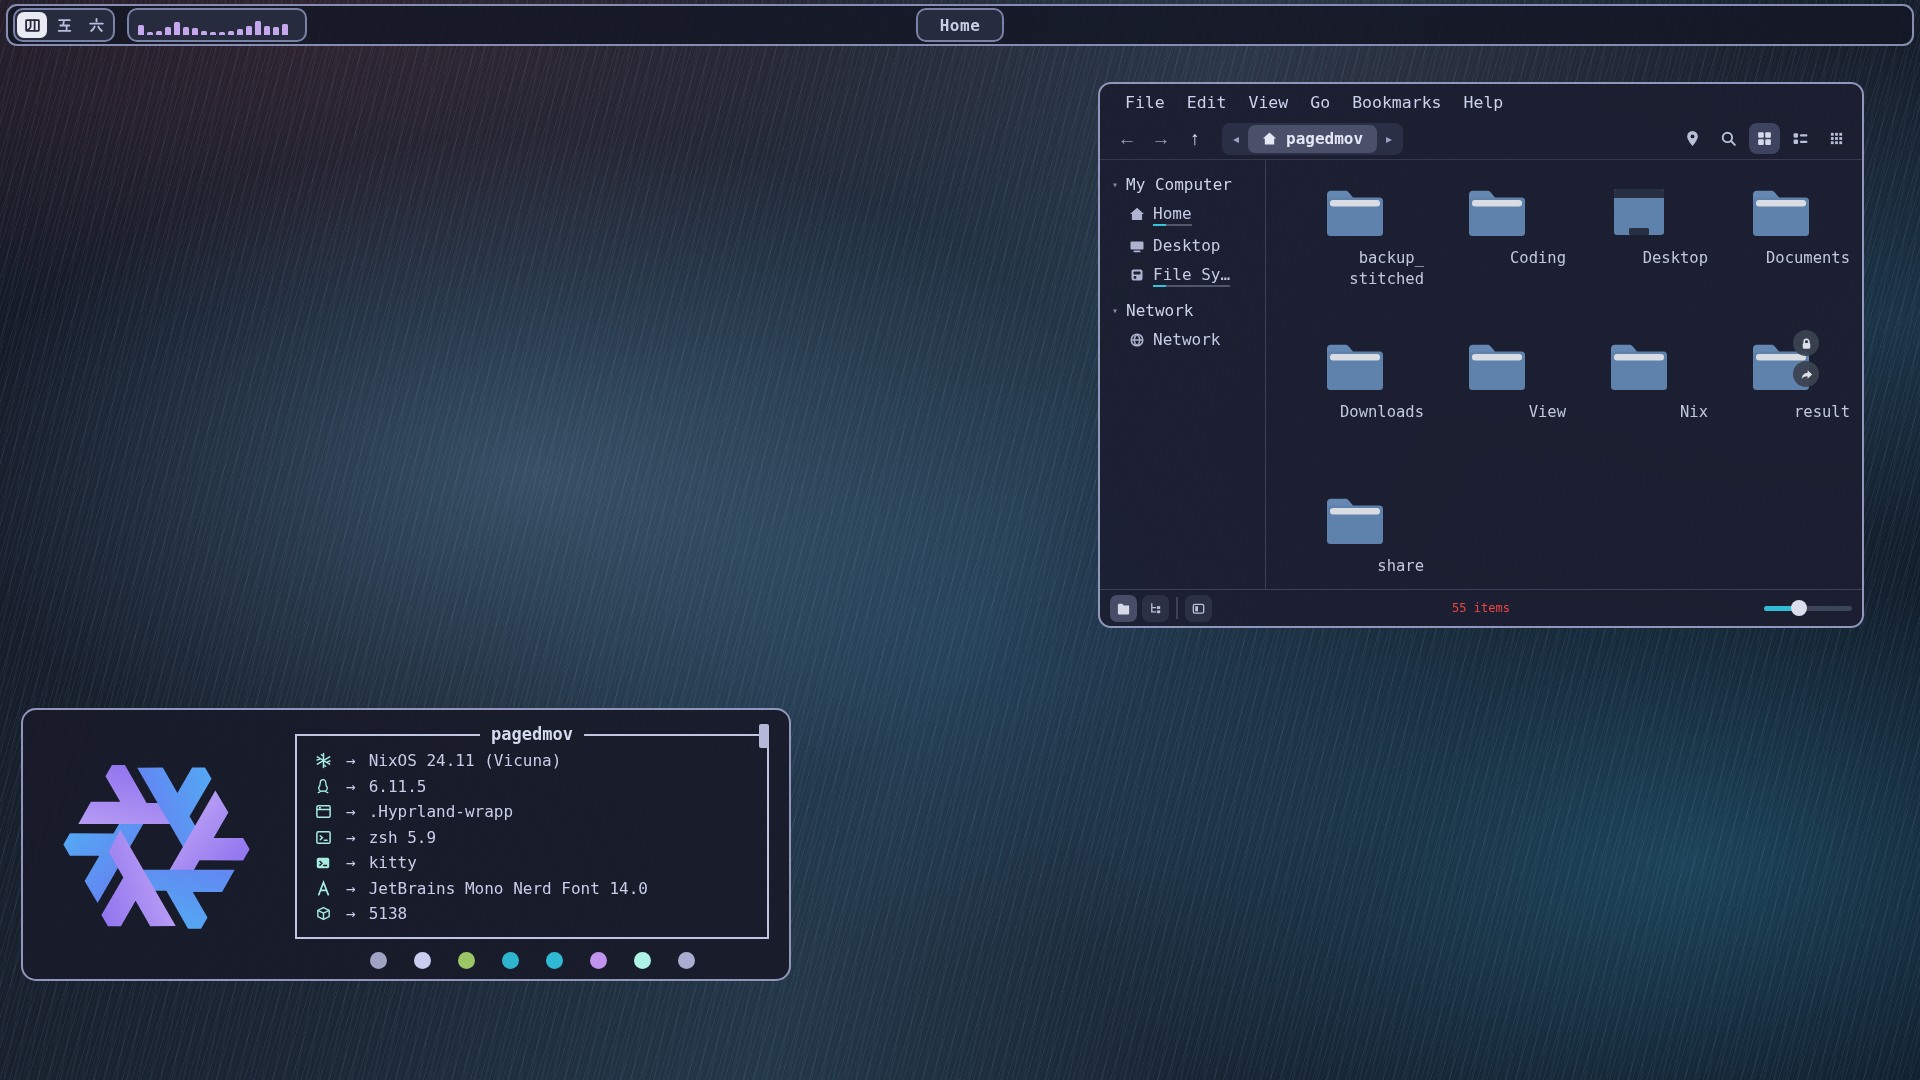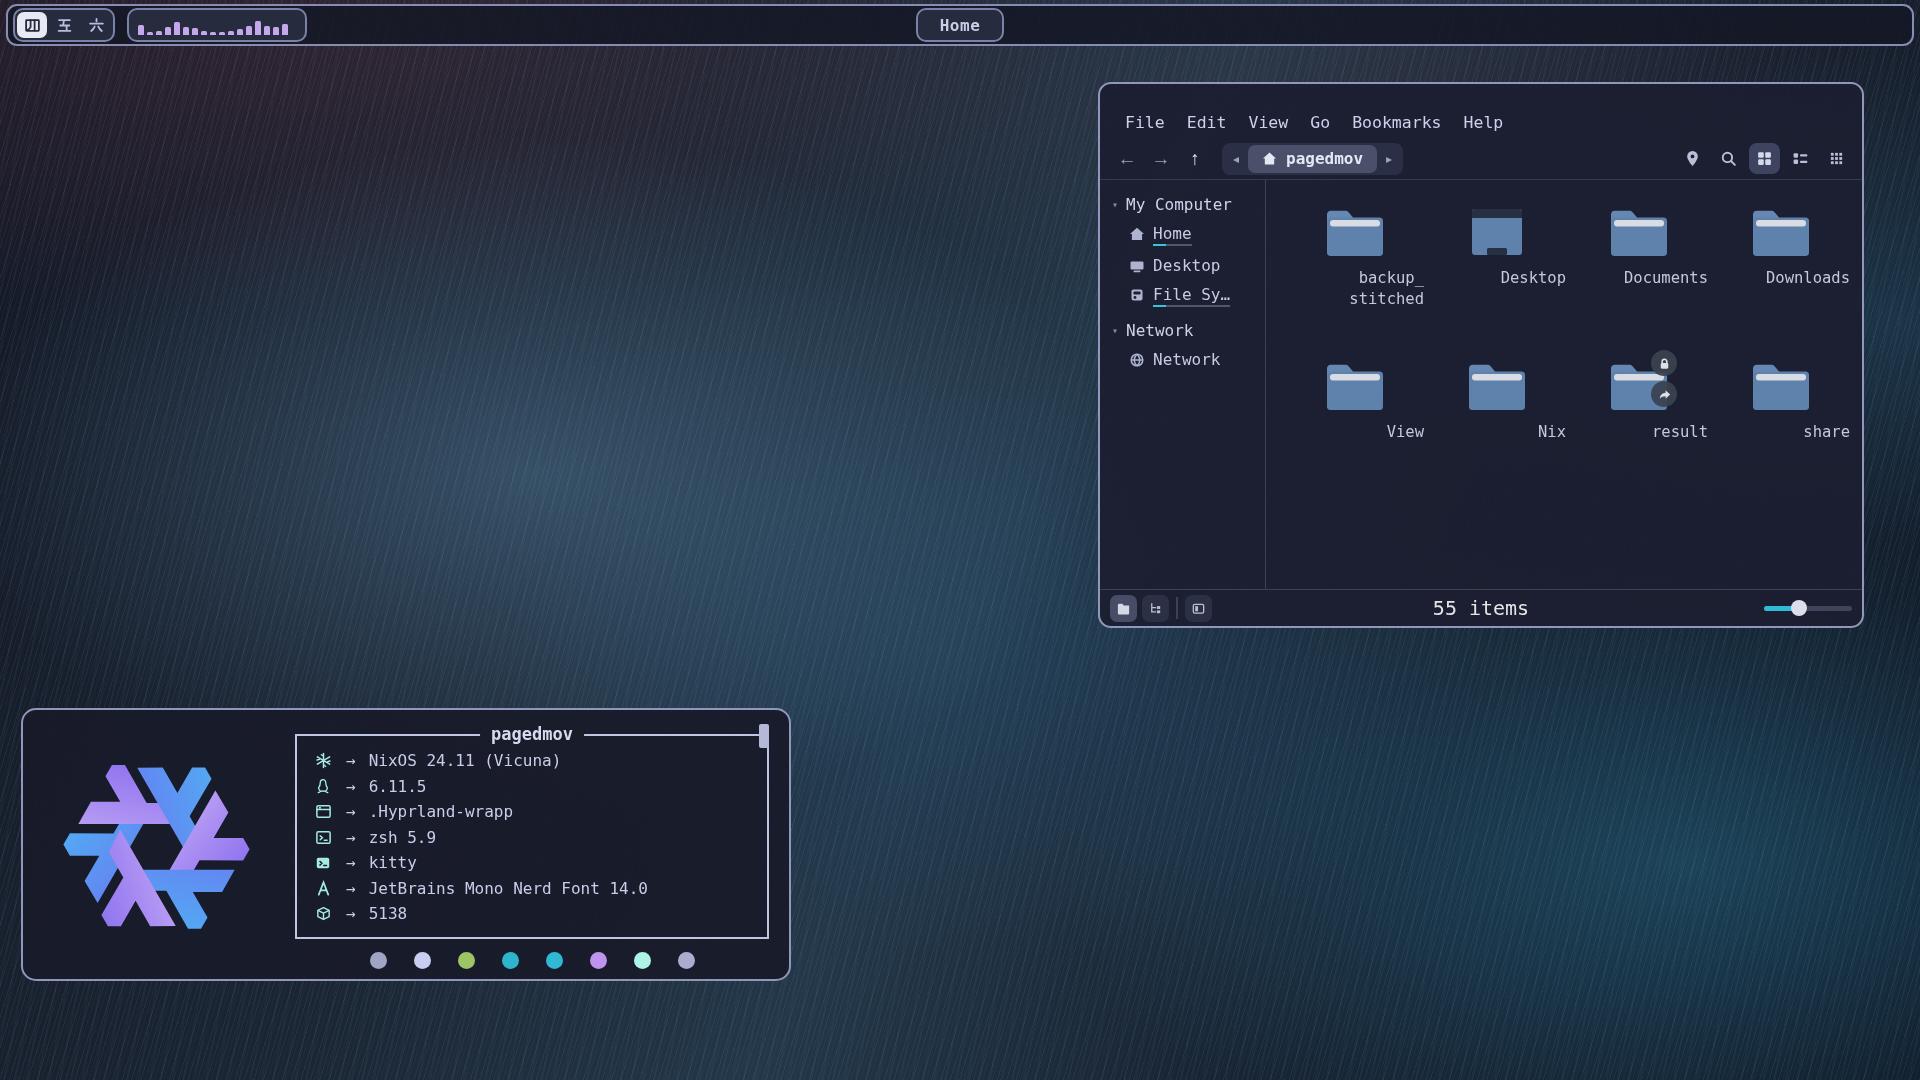--- a/index.html
+++ b/index.html
@@ -39,21 +39,21 @@
   .tb-right{ margin-left:auto; display:flex; gap:9px; align-items:center; }
   .tray{ padding:0 11px; gap:10px; }
   .tray span{ display:flex; cursor:pointer; }
   .clock{ padding:0 14px; color:#c9cde8; font-weight:600; font-size:17px; letter-spacing:1px; }
   .power{ width:46px; justify-content:center; cursor:pointer; }
 
   
   .fm{ position:absolute; left:1098px; top:82px; width:766px; height:546px; z-index:4;
     border:2.5px solid #9196bb; border-radius:13px; background:rgba(27,31,48,.95);
     display:flex; flex-direction:column; overflow:hidden; }
-  .fm-menubar{ display:flex; padding:27px 4px 4px 14px; }
+  .fm-menubar{ display:flex; padding:7px 4px 4px 14px; }
   .menu-item{ background:none; border:none; color:#ccd1ec; font-family:inherit; font-size:16.5px;
     padding:2px 11px; cursor:pointer; }
   .fm-toolbar{ height:42px; display:flex; align-items:center; padding:0 10px; border-bottom:1.5px solid #343950; }
   .nav-btn{ width:34px; height:30px; background:none; border:none; color:#9ba2c2; font-size:19px; cursor:pointer; }
   .nav-btn.up{ color:#d9dcec; font-weight:700; }
   .pathbar{ margin-left:10px; height:32px; background:#2b2f45; border-radius:8px; display:flex; align-items:center; padding:0 2px; }
   .path-chevron{ width:24px; text-align:center; color:#9ba2c2; font-size:12px; background:none; border:none; cursor:pointer; }
   .path-active{ height:28px; background:#4a4f6a; border-radius:7px; padding:0 14px; display:flex;
     align-items:center; gap:9px; color:#e4e7f4; font-weight:700; font-size:16px; cursor:pointer; }
   .tb-tools{ margin-left:auto; display:flex; align-items:center; gap:5px; }
@@ -83,21 +83,21 @@
   .emblem{ position:absolute; width:26px; height:26px; border-radius:50%; background:rgba(58,66,80,.93);
     display:none; align-items:center; justify-content:center; }
   .emblem.show{ display:flex; }
   .emblem.lock{ top:-10px; right:-6px; }
   .emblem.link{ top:21px; right:-6px; }
   .fm-status{ height:37px; border-top:1.5px solid #3c4157; display:flex; align-items:center; padding:0 10px; position:relative; }
   .sbtn{ width:27px; height:27px; border:none; border-radius:7px; background:#2b3044; display:flex;
     align-items:center; justify-content:center; cursor:pointer; margin-right:5px; color:#c5cade; }
   .sbtn.active{ background:#474d66; }
   .ssep{ width:1.5px; height:22px; background:#3c4157; margin:0 7px 0 2px; }
-  .items-count{ position:absolute; left:50%; transform:translateX(-50%); color:#e5e5e5; font-size:20px; }
+  .items-count{ position:absolute; left:50%; transform:translateX(-50%); color:#ef4444; font-size:12px; }
   .zoom-slider{ margin-left:auto; width:88px; height:18px; position:relative; cursor:pointer; }
   .zs-track{ position:absolute; top:7px; left:0; right:0; height:4.5px; border-radius:3px; background:#3e445a; overflow:hidden; }
   .zs-fill{ height:100%; background:#2fbcd6; }
   .zs-knob{ position:absolute; top:1px; width:16px; height:16px; border-radius:50%; background:#dcdeeb; transform:translateX(-50%); }
 
   
   .term{ position:absolute; left:21px; top:708px; width:770px; height:273px; z-index:4;
     border:2.5px solid #9196bb; border-radius:15px; background:rgba(24,27,41,.94);
     display:flex; padding:14px 20px 10px 20px; gap:24px; }
   .nix-logo{ width:228px; display:flex; align-items:center; justify-content:center; }
@@ -298,20 +298,31 @@
             <svg class="folder-shape" width="64" height="54" viewBox="0 0 64 54">
               <path d="M4 16V8.5C4 6.3 5.6 4.7 7.8 4.7h14.6c1.1 0 2.2.5 2.9 1.3l5 5.8z" fill="#6488b2"></path>
               <rect x="4" y="11.5" width="56" height="38.5" rx="3.5" fill="#5e82ac"></rect>
               <rect x="7" y="14" width="50" height="6.5" rx="3" fill="#d9dce3"></rect>
             </svg>
 
           </div>
           <div class="flabel">backup_​stitched</div>
         </div>
 
+        <div class="fcell k-folder">
+          <div class="ficon">
+            <svg class="folder-shape" width="64" height="54" viewBox="0 0 64 54">
+              <path d="M4 16V8.5C4 6.3 5.6 4.7 7.8 4.7h14.6c1.1 0 2.2.5 2.9 1.3l5 5.8z" fill="#6488b2"></path>
+              <rect x="4" y="11.5" width="56" height="38.5" rx="3.5" fill="#5e82ac"></rect>
+              <rect x="7" y="14" width="50" height="6.5" rx="3" fill="#d9dce3"></rect>
+            </svg>
+
+          </div>
+          <div class="flabel">Coding</div>
+        </div>
 
         <div class="fcell k-desktop">
           <div class="ficon">
 
             <svg class="desktop-shape" width="64" height="54" viewBox="0 0 64 54">
               <rect x="7" y="3" width="50" height="46" rx="3" fill="#5e82ac"></rect>
               <path d="M7 6c0-1.7 1.3-3 3-3h44c1.7 0 3 1.3 3 3v6H7z" fill="#263042"></path>
               <rect x="22" y="42" width="20" height="7" rx="1.5" fill="#263042"></rect>
             </svg>
 

